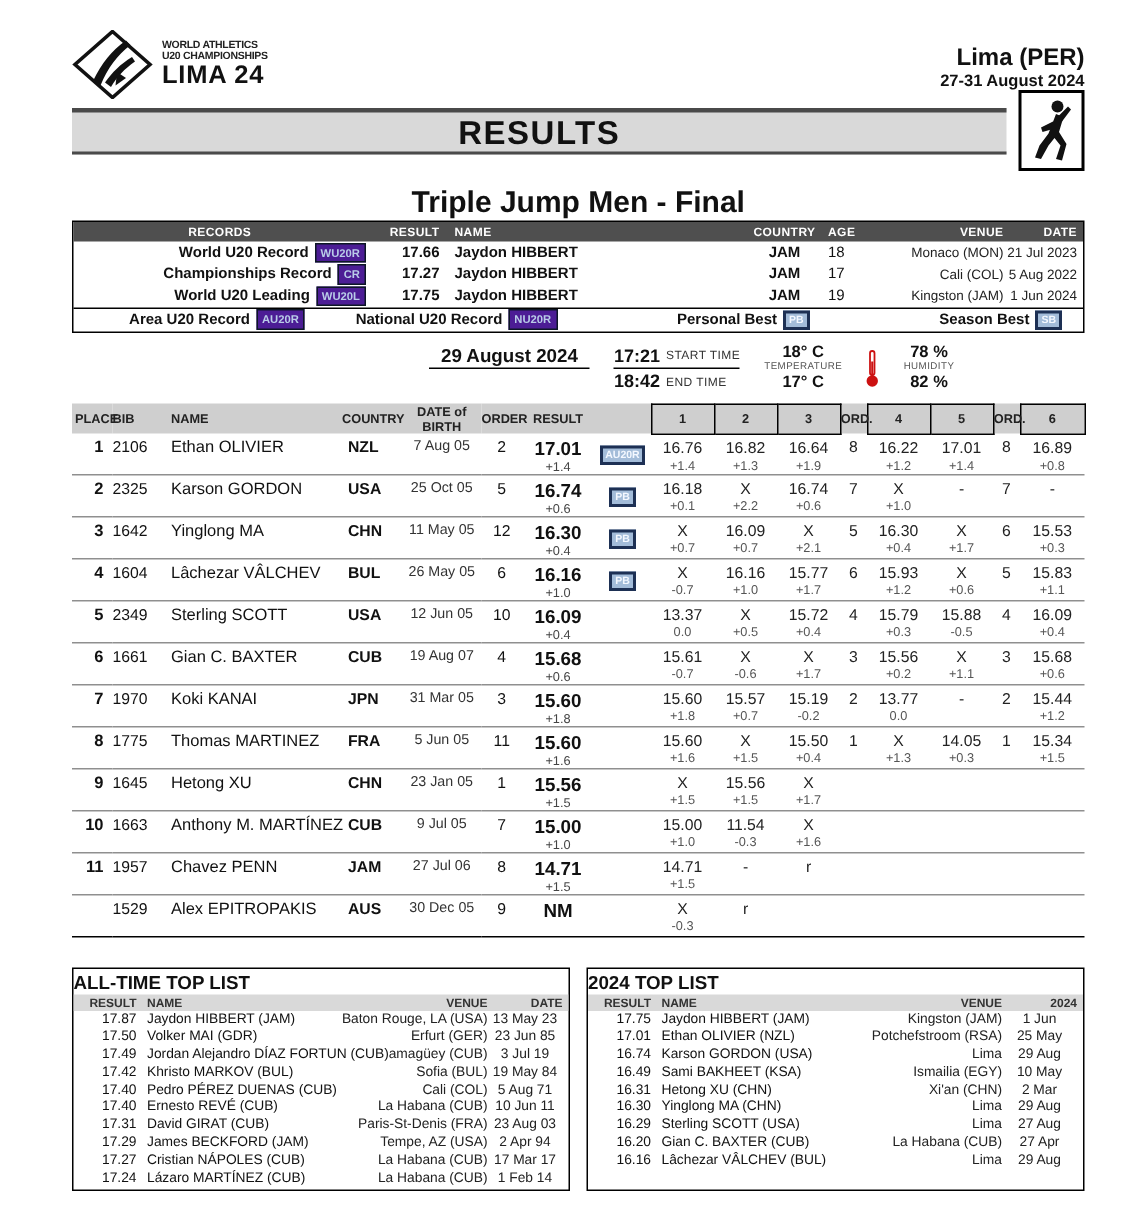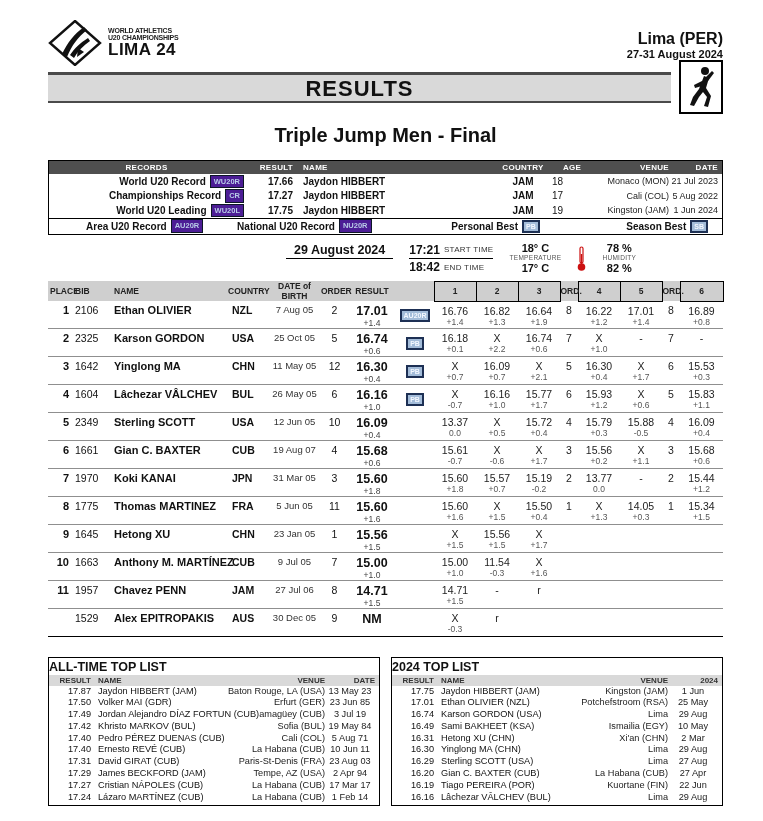--- a/index.html
+++ b/index.html
@@ -21,29 +21,29 @@
   
   .banner-row { display: flex; align-items: flex-start; margin-top: 2px; }
   .banner { flex: 1; background: #d9d9d9; border-top: 3px solid #4a4a4a;
     border-bottom: 2px solid #4a4a4a; height: 31px; line-height: 27px;
     text-align: center; font-size: 22px; font-weight: bold; letter-spacing: 1px; }
   .picto-box { width: 44px; height: 54px; border: 2px solid #000; margin-left: 8px;
     margin-top: -12px; background: #fff; display: flex; align-items: center; justify-content: center; }
   .event-title { text-align: center; font-size: 20px; font-weight: bold; margin-top: 10px; }
 
   
-  .records-box { border: 1.5px solid #000; margin-top: 13px; }
+  .records-box { border: 1.5px solid #000; }
   .rec-grid { display: grid; grid-template-columns: 195px 55px 195px 58px 40px 77px 52px; align-items: center; }
   .rec-header { background: #4f4f4f; color: #fff; font-size: 8px; font-weight: bold;
     padding: 2px 0; letter-spacing: 0.3px; }
   .rec-header .h-records { text-align: center; }
   .rec-header .h-result { text-align: right; padding-right: 6px; }
   .rec-header .h-name { text-align: left; padding-left: 4px; }
   .rec-header .h-country { text-align: center; }
-  .rec-header .h-age { text-align: center; }
+  .rec-header .h-age { text-align: left; }
   .rec-header .h-venue { text-align: right; }
   .rec-header .h-date { text-align: right; padding-right: 3px; }
   .rec-row { height: 14.5px; font-size: 10px; }
   .rec-label { display: flex; justify-content: flex-end; align-items: center; gap: 4px;
     font-weight: bold; white-space: nowrap; }
   .rec-result { text-align: right; padding-right: 6px; font-weight: bold; }
   .rec-name { padding-left: 4px; font-weight: bold; }
   .rec-country { text-align: center; font-weight: bold; }
   .rec-age { text-align: left; }
   .rec-venue { text-align: right; font-size: 9px; color: #222; white-space: nowrap; }
@@ -82,21 +82,21 @@
   th.h-place { text-align: left; padding-left: 2px; }
   th.h-bib { text-align: left; }
   th.h-nm { text-align: left; padding-left: 6px; }
   th.h-ctry { text-align: left; }
   th.h-dob, th.h-ord, th.h-res { text-align: center; }
   table.results td { border-bottom: 1px solid #8f8f8f; vertical-align: top; padding-top: 3px; }
   table.results tr.result-row { height: 27.5px; }
   table.results tr:last-child td { border-bottom: 1.5px solid #000; }
   .c-place { text-align: right; padding-right: 6px; font-weight: bold; font-size: 11px; }
   .c-bib { text-align: left; font-size: 10.5px; }
-  .c-name { text-align: left; padding-left: 6px; font-weight: bold; font-size: 11px; white-space: nowrap; }
+  .c-name { text-align: left; padding-left: 6px; font-weight: normal; font-size: 11px; white-space: nowrap; }
   .c-country { text-align: left; padding-left: 4px; font-weight: bold; font-size: 10.5px; }
   .c-dob { text-align: center; font-size: 9.5px; color: #333; white-space: nowrap; }
   .c-order { text-align: center; font-size: 10.5px; }
   .c-result { text-align: center; }
   .rv { font-size: 12.5px; font-weight: bold; }
   .rw { font-size: 8.5px; color: #444; }
   .c-badge { text-align: center; padding-top: 4px; }
   .c-att { text-align: center; }
   .av { font-size: 10.5px; color: #222; }
   .aw { font-size: 8.5px; color: #555; }
@@ -918,26 +918,20 @@
           <span class="lr-venue" style="margin-left: auto;">Lima</span>
           <span class="lr-date">27 Aug</span>
         </div>
         <div class="list-row">
           <span class="lr-result">16.20</span>
           <span class="lr-name">Gian C. BAXTER (CUB)</span>
           <span class="lr-venue" style="margin-left: auto;">La Habana (CUB)</span>
           <span class="lr-date">27 Apr</span>
         </div>
         <div class="list-row">
-          <span class="lr-result">16.19</span>
-          <span class="lr-name">Tiago PEREIRA (POR)</span>
-          <span class="lr-venue" style="margin-left: auto;">Kuortane (FIN)</span>
-          <span class="lr-date">22 Jun</span>
-        </div>
-        <div class="list-row">
           <span class="lr-result">16.16</span>
           <span class="lr-name">Lâchezar VÂLCHEV (BUL)</span>
           <span class="lr-venue" style="margin-left: auto;">Lima</span>
           <span class="lr-date">29 Aug</span>
         </div>
       </div>
   </div>
 
 </div>
 

